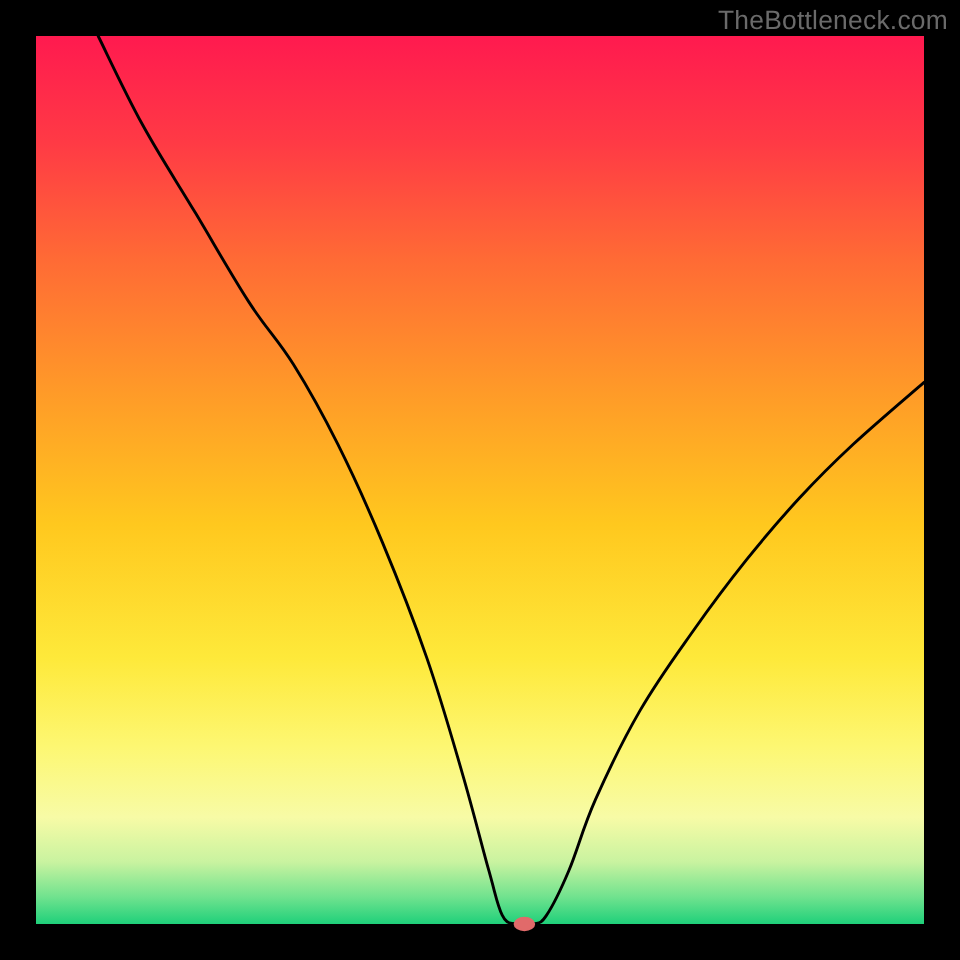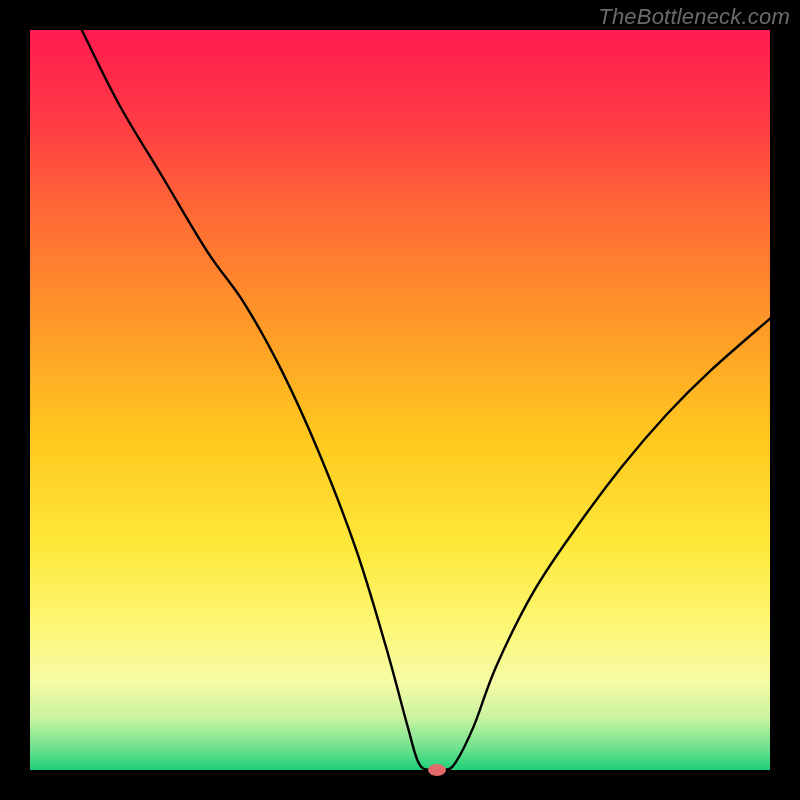--- a/index.html
+++ b/index.html
@@ -9,21 +9,20 @@
     height: 800px;
     overflow: hidden;
     background: #000;
     font-family: Arial, Helvetica, sans-serif;
   }
   .frame {
     position: relative;
     width: 800px;
     height: 764px;
     background: #000;
-    font-style: italic;
   }
   .watermark {
     position: absolute;
     top: 4px;
     right: 10px;
     font-size: 22px;
     font-weight: 500;
     color: #6a6a6a;
     letter-spacing: 0.2px;
     z-index: 5;

